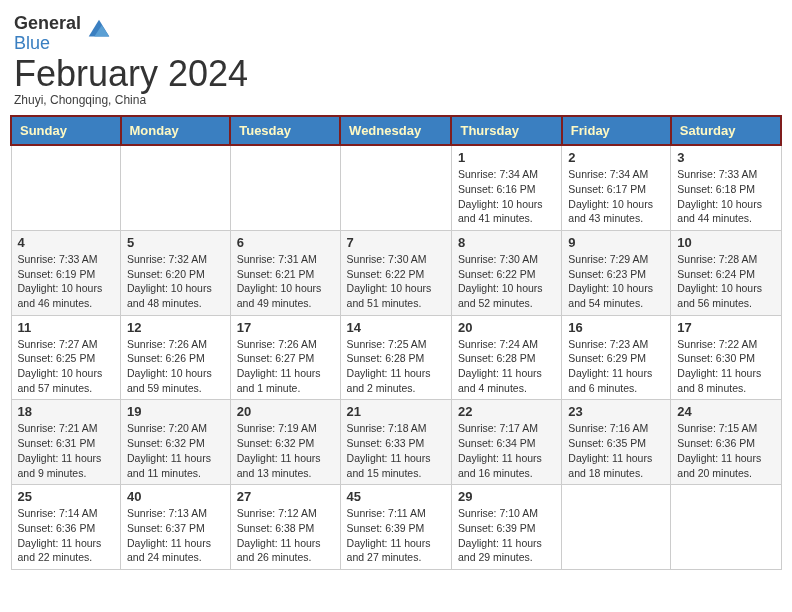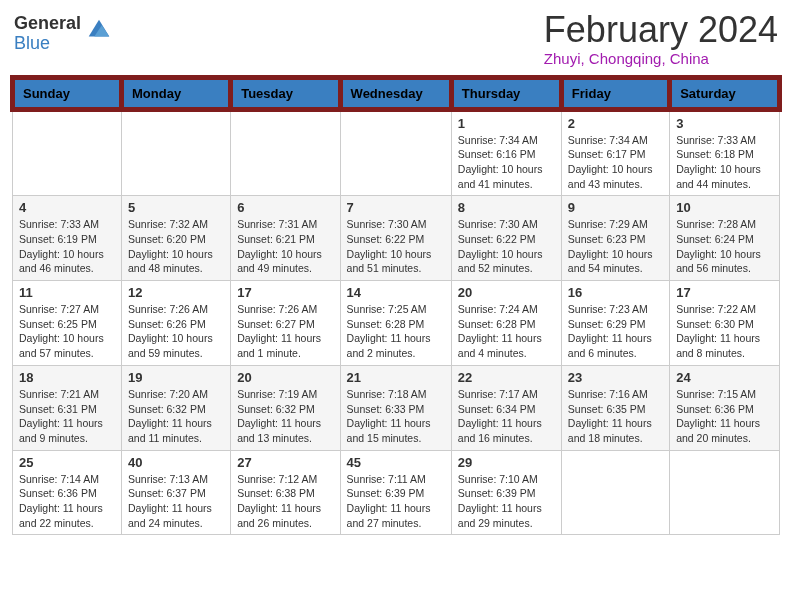--- a/index.html
+++ b/index.html
@@ -9,20 +9,21 @@
       width: 792px;
       min-height: 612px;
       padding: 10px;
     }
     .header {
       display: flex;
       justify-content: space-between;
       align-items: flex-start;
       margin-bottom: 8px;
       padding: 0 4px;
+      flex-direction: column;
     }
     .logo {
       display: flex;
       align-items: center;
       margin-top: 4px;
     }
     .logo-text {
       display: flex;
       flex-direction: column;
       line-height: 1.1;
@@ -47,36 +48,36 @@
     .title-area {
       text-align: left;
     }
     .month-year {
       font-size: 36px;
       font-weight: 300;
       color: #333;
       line-height: 1.1;
     }
     .location {
-      font-size: 15px;
-      color: #a21caf;
+      font-size: 12px;
+      color: #404040;
     }
     .calendar {
       width: 100%;
       border-collapse: collapse;
       border: 1px solid #ccc;
     }
     .calendar th {
       background-color: #3a7fc1;
-      color: #000000;
+      color: #fef9c3;
       text-align: left;
       padding: 6px 8px;
       font-size: 13px;
       font-weight: bold;
-      border: 5px solid #7f1d1d;
+      border: 2px solid #7f1d1d;
     }
     .calendar td {
       width: 113px;
       vertical-align: top;
       padding: 4px 6px;
       border: 1px solid #ccc;
       min-height: 80px;
       font-size: 11px;
       color: #333;
       background: #fff;

